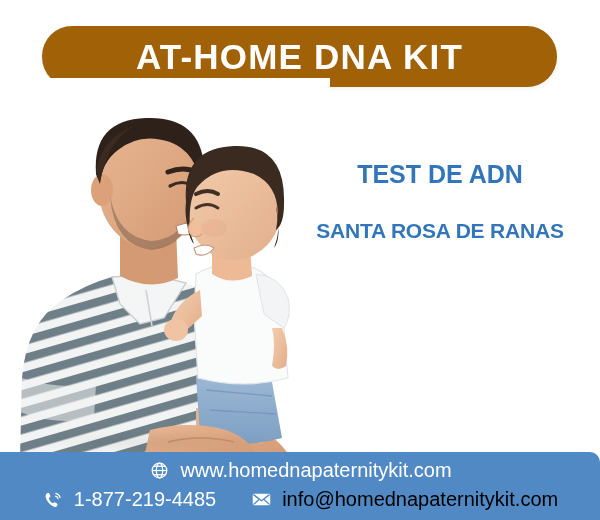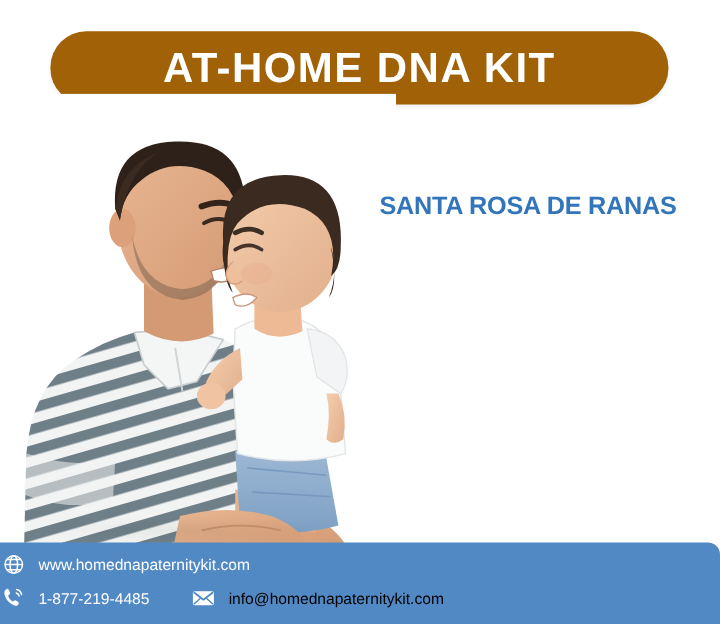--- a/index.html
+++ b/index.html
@@ -80,23 +80,23 @@
     left: 0;
     top: 452px;
     width: 600px;
     height: 68px;
     background: #5189c4;
     border-top-right-radius: 10px;
   }
   .footer-row {
     display: flex;
     align-items: center;
-    justify-content: flex-start;
+    justify-content: center;
     color: #ffffff;
-    font-size: 13px;
+    font-size: 20px;
     font-family: "Liberation Sans", sans-serif;
   }
   .footer-row.r1 { margin-top: 7px; }
   .footer-row.r2 { margin-top: 6px; gap: 0px; }
   .f-item {
     display: flex;
     align-items: center;
   }
   .f-item .ico {
     display: inline-flex;
@@ -222,20 +222,21 @@
         <ellipse cx="214" cy="150" rx="13" ry="9" fill="#e9a98a" opacity="0.35"></ellipse>
 
         <path d="M 150 352 Q 190 342 226 352 Q 252 362 258 380 L 144 380 Z" fill="url(#skinA)"></path>
         <path d="M 168 364 Q 200 356 234 364" stroke="#c78f6b" stroke-width="1.6" fill="none"></path>
       </g>
     </svg>
   </div>
   <div class="photo-shadow"></div>
 
   <div class="headline-col">
+    <div class="headline l1">TEST DE ADN</div>
     <div class="headline l3">SANTA ROSA DE RANAS</div>
   </div>
 
   <div class="footer">
 
     <div class="footer-row r1">
       <a class="f-item" href="#" style="text-decoration:none;color:#fff">
         <span class="ico">
           <svg width="19" height="19" viewBox="0 0 24 24" fill="none" stroke="#ffffff" stroke-width="1.6">
             <circle cx="12" cy="12" r="9.2"></circle>

